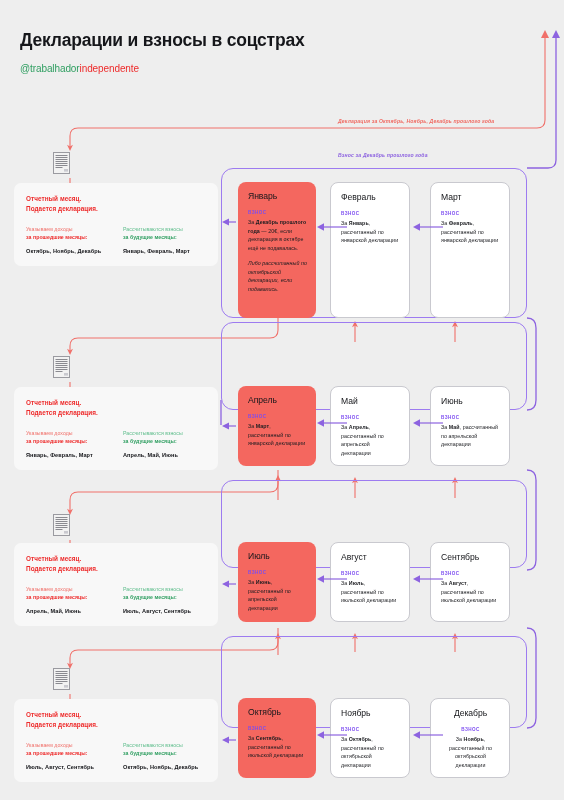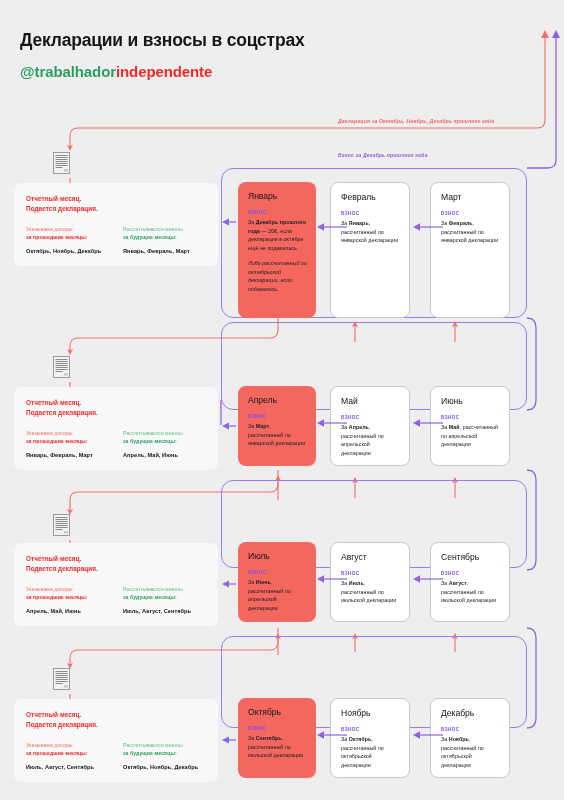--- a/index.html
+++ b/index.html
@@ -14,21 +14,21 @@
   
   .header { position: absolute; left: 20px; top: 30px; }
   .title-ru {
     font-size: 17.5px; font-weight: bold; color: #15161a;
     letter-spacing: -0.2px; line-height: 1.22;
   }
   .title-pt {
     font-size: 17.5px; font-weight: bold; font-style: italic;
     color: #ee2b2b; line-height: 1.22; letter-spacing: -0.2px;
   }
-  .handle { margin-top: 12px; font-size: 15px; font-weight: bold; letter-spacing: -0.1px; }
+  .handle { margin-top: 12px; font-size: 10px; font-weight: normal; letter-spacing: -0.1px; }
   .handle .h-green { color: #2e9e60; }
   .handle .h-red { color: #ee2b2b; }
 
   
   .flow-label {
     position: absolute; font-size: 5.1px; font-weight: bold;
     font-style: italic; letter-spacing: 0.15px; white-space: nowrap;
   }
   .flow-label.red { color: #f06a62; }
   .flow-label.purple { color: #8d63e0; }
@@ -490,21 +490,21 @@
 
   </div>
 
   <div class="month-card white" style="left: 330px; top: 698px; width: 80px; height: 80px;">
     <div class="m-name">Ноябрь</div>
     <div class="m-kind">взнос</div>
     <div class="m-body">За <b>Октябрь</b>, рассчитанный по октябрьской декларации</div>
 
   </div>
 
-  <div class="month-card white" style="left: 430px; top: 698px; width: 80px; height: 80px;">
+  <div class="month-card white" style="left: 430px; top: 698px; width: 80px; height: 80px; text-align: center;">
     <div class="m-name">Декабрь</div>
     <div class="m-kind">взнос</div>
     <div class="m-body">За <b>Ноябрь</b>, рассчитанный по октябрьской декларации</div>
 
   </div>
 </div>
 
     <div class="arrow-h" style="left: 316px; top: 730px;">
       <svg width="32" height="10" viewBox="0 0 32 10">
         <line x1="31" y1="5" x2="7" y2="5" stroke="#8d63e0" stroke-width="1.2"></line>

